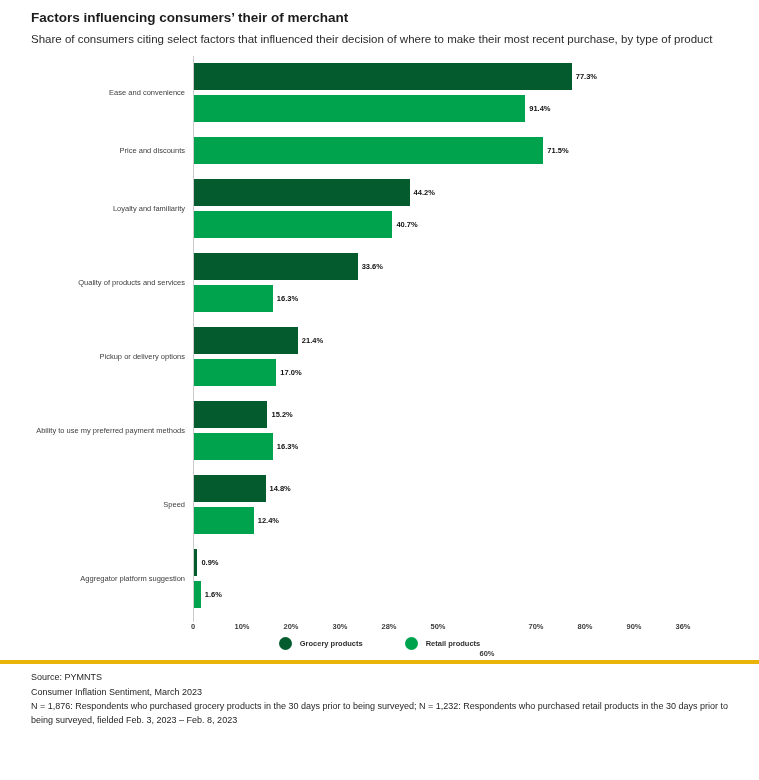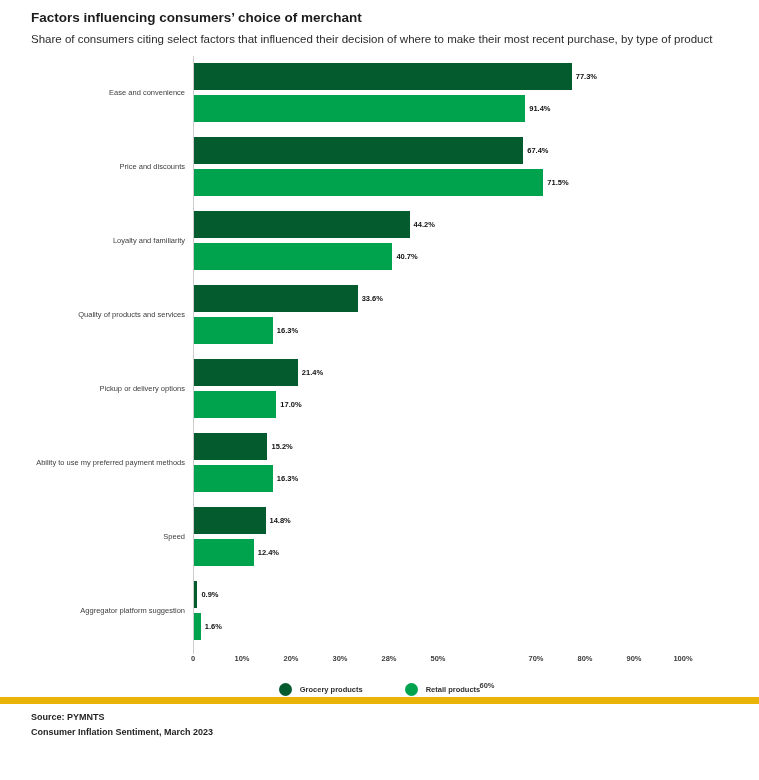--- a/index.html
+++ b/index.html
@@ -45,43 +45,42 @@
   .axis-spacer { flex: none; width: 193px; }
   .ticks { position: relative; flex: none; width: 490px; height: 14px; }
   .tick {
     position: absolute; top: 2px; transform: translateX(-50%);
     font-size: 7.5px; font-weight: 600; color: #3c3c3c; white-space: nowrap;
   }
 
   
   .legend {
     display: flex; justify-content: center; align-items: center;
-    gap: 42px; margin-top: 15px; height: 16px;
+    gap: 42px; margin-top: 1px; height: 16px;
   }
   .legend-item { display: flex; align-items: center; gap: 8px; }
   .legend-dot { width: 13px; height: 13px; border-radius: 50%; }
   .legend-label { font-size: 7.5px; font-weight: 600; color: #2f2f2f; }
 
   
   .footer {
-    border-top: 7px solid #eab308;
+    margin-top: 9px; border-top: 4px solid #eab308;
     padding: 6px 24px 0 31px;
-    font-weight: bold;
   }
   .footer-line {
     font-size: 9px; color: #1f1f1f; line-height: 1.6; max-width: 712px;
   }
 </style>
 </head>
 <body>
 
 <div class="page">
 
   <div class="header">
-    <div class="title">Factors influencing consumers’ choice of merchant</div>
+    <div class="title">Factors influencing consumers’ their of merchant</div>
     <div class="subtitle">Share of consumers citing select factors that influenced their decision of where to make their most recent purchase, by type of product</div>
   </div>
 
   <div class="chart">
     <div class="plot">
       <div class="axis-line"></div>
 
     <div class="group">
           <div class="cat-label">Ease and convenience</div>
           <div class="bars">
@@ -91,24 +90,20 @@
             </div>
             <div class="bar-row">
               <div class="bar" style="width: 67.8%; background: rgb(0, 163, 77);"></div>
               <span class="val">91.4%</span>
             </div>
           </div>
         </div>
         <div class="group">
           <div class="cat-label">Price and discounts</div>
           <div class="bars">
-            <div class="bar-row">
-              <div class="bar" style="width: 67.4%; background: rgb(4, 91, 46);"></div>
-              <span class="val">67.4%</span>
-            </div>
             <div class="bar-row">
               <div class="bar" style="width: 71.5%; background: rgb(0, 163, 77);"></div>
               <span class="val">71.5%</span>
             </div>
           </div>
         </div>
         <div class="group">
           <div class="cat-label">Loyalty and familiarity</div>
           <div class="bars">
             <div class="bar-row">
@@ -194,34 +189,35 @@
       <span class="tick" style="left: 0%;">0</span>
           <span class="tick" style="left: 10%; text-align: right;">10%</span>
           <span class="tick" style="left: 20%;">20%</span>
           <span class="tick" style="left: 30%;">30%</span>
           <span class="tick" style="left: 40%;">28%</span>
           <span class="tick" style="left: 50%;">50%</span>
           <span class="tick" style="left: 60%; margin-top: 27px;">60%</span>
           <span class="tick" style="left: 70%;">70%</span>
           <span class="tick" style="left: 80%;">80%</span>
           <span class="tick" style="left: 90%;">90%</span>
-          <span class="tick" style="left: 100%;">100%</span>
+          <span class="tick" style="left: 100%;">36%</span>
         </div>
     </div>
     <div class="legend">
 
     <div class="legend-item">
           <div class="legend-dot" style="background: rgb(4, 91, 46);"></div>
           <span class="legend-label">Grocery products</span>
         </div>
         <div class="legend-item">
           <div class="legend-dot" style="background: rgb(0, 163, 77);"></div>
           <span class="legend-label">Retail products</span>
         </div>
       </div>
   </div>
 
   <div class="footer">
     <div class="footer-line">Source: PYMNTS</div>
     <div class="footer-line">Consumer Inflation Sentiment, March 2023</div>
+    <div class="footer-line">N = 1,876: Respondents who purchased grocery products in the 30 days prior to being surveyed; N = 1,232: Respondents who purchased retail products in the 30 days prior to being surveyed, fielded Feb. 3, 2023 – Feb. 8, 2023</div>
   </div>
 
 </div>
 
 </body></html>

